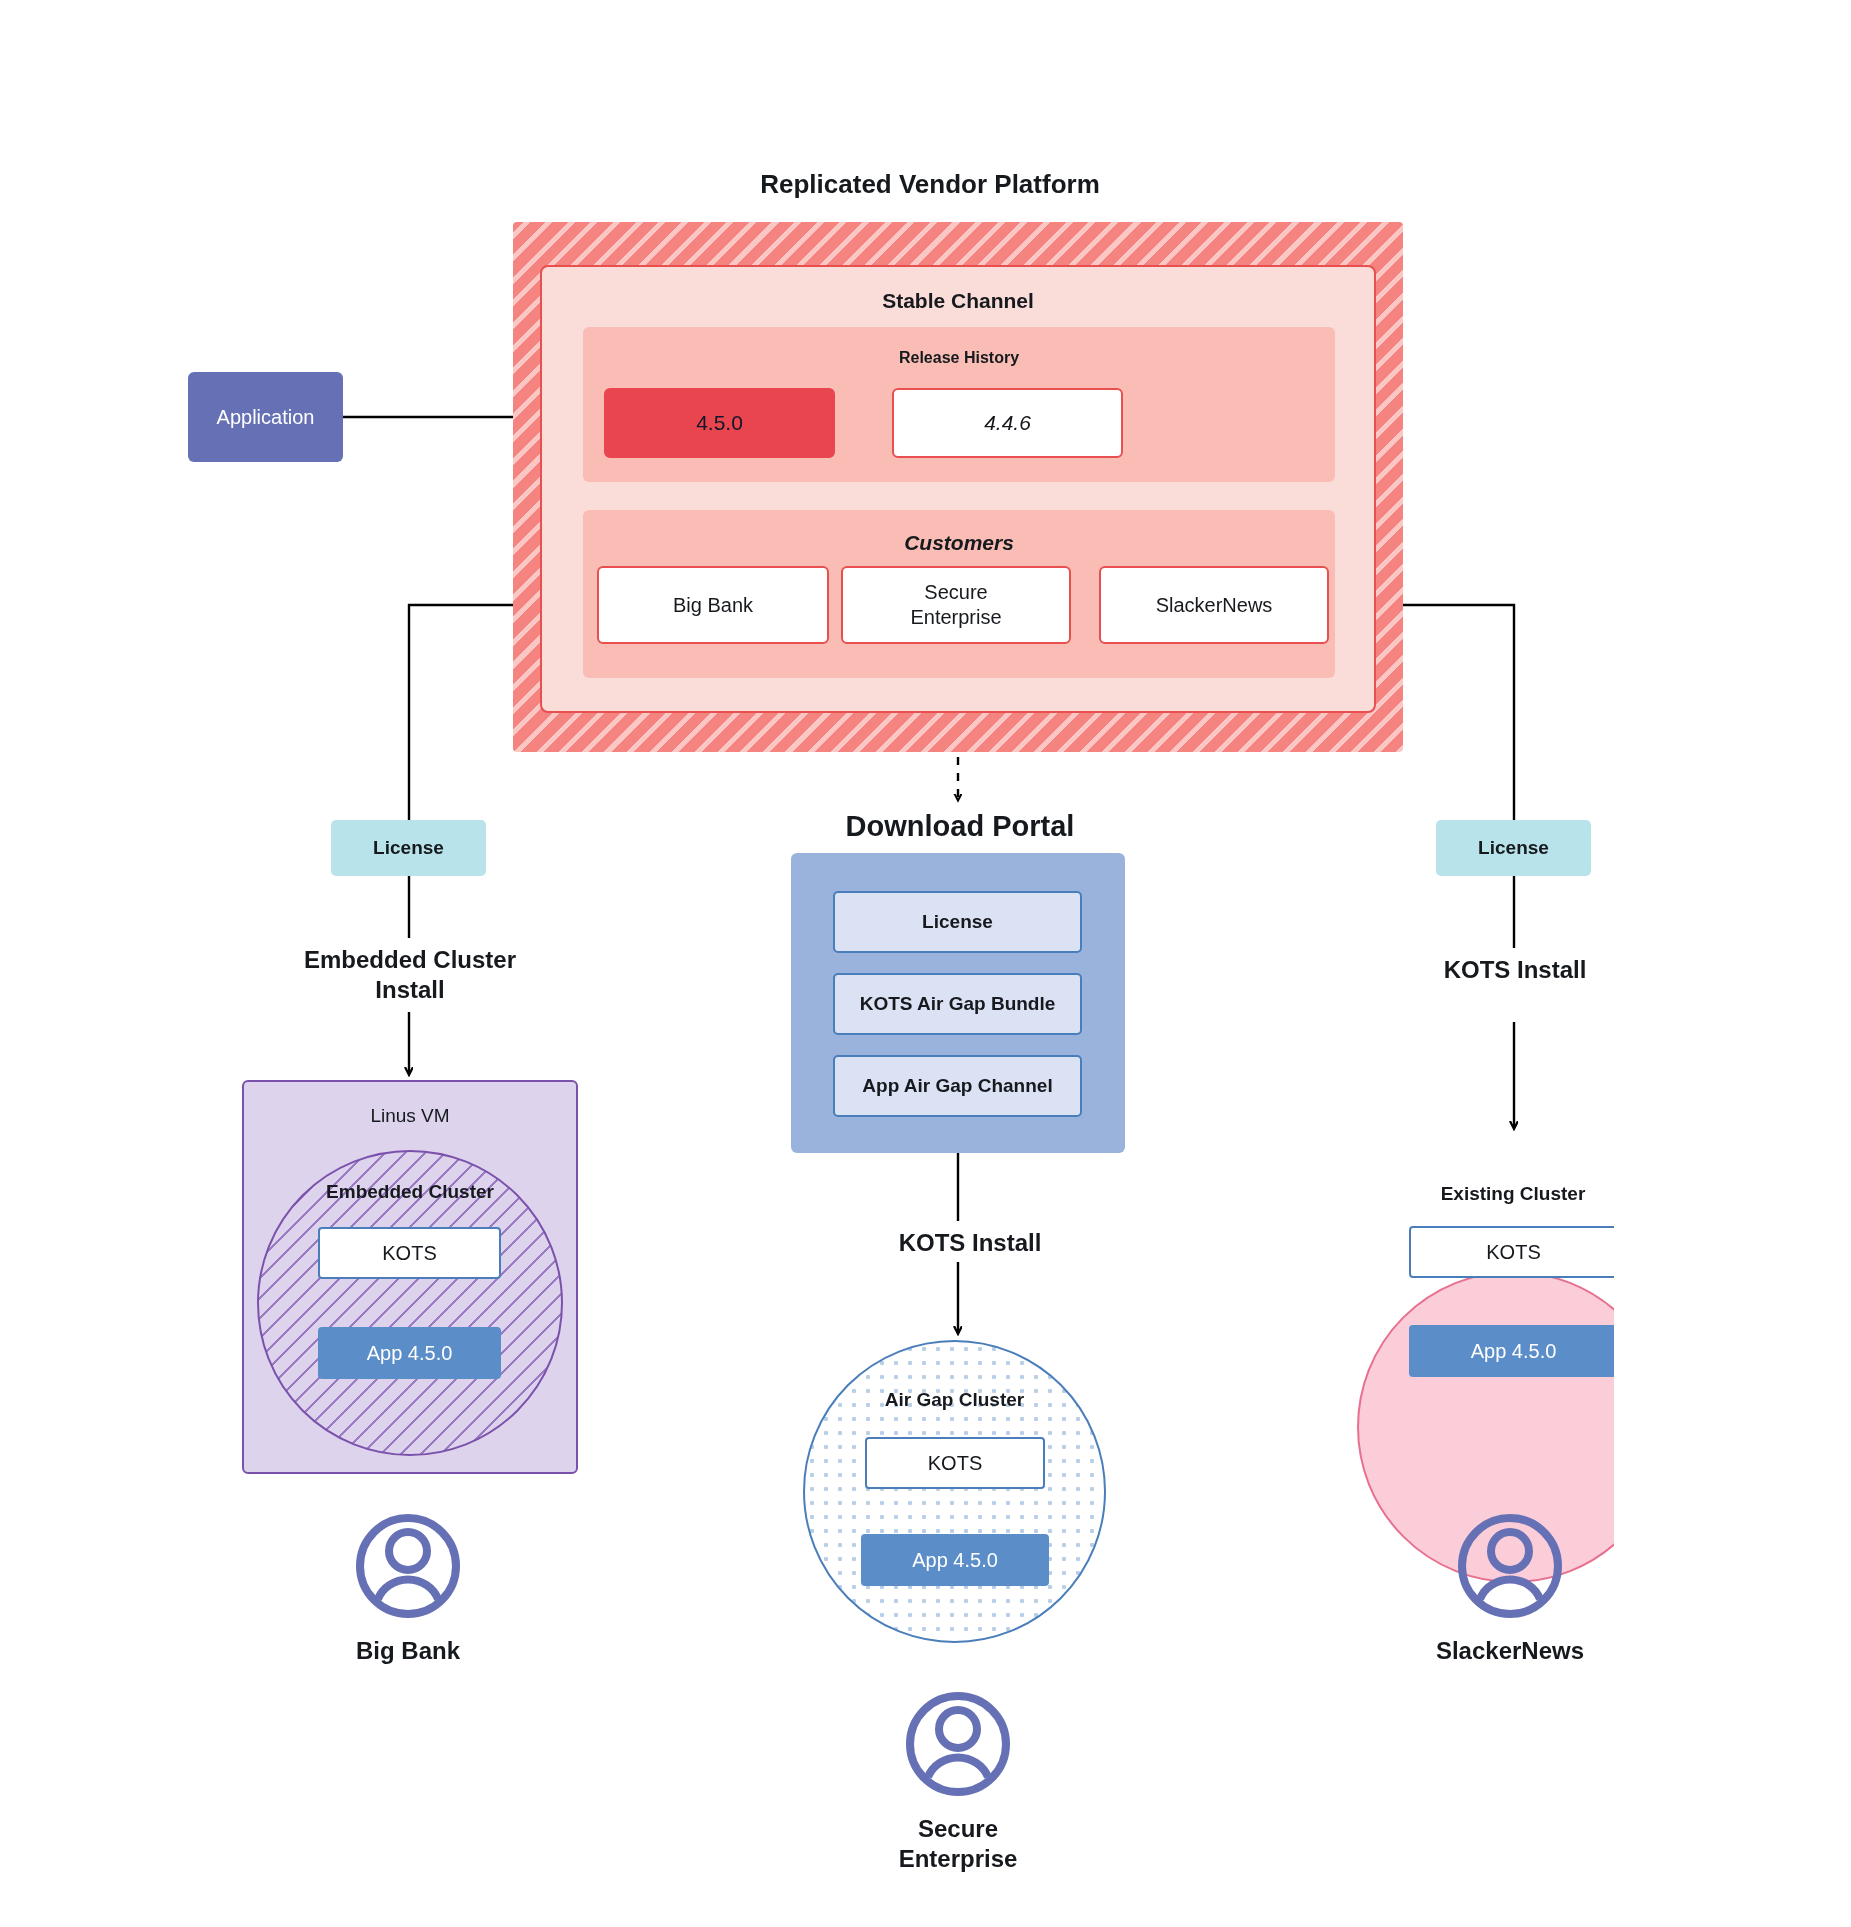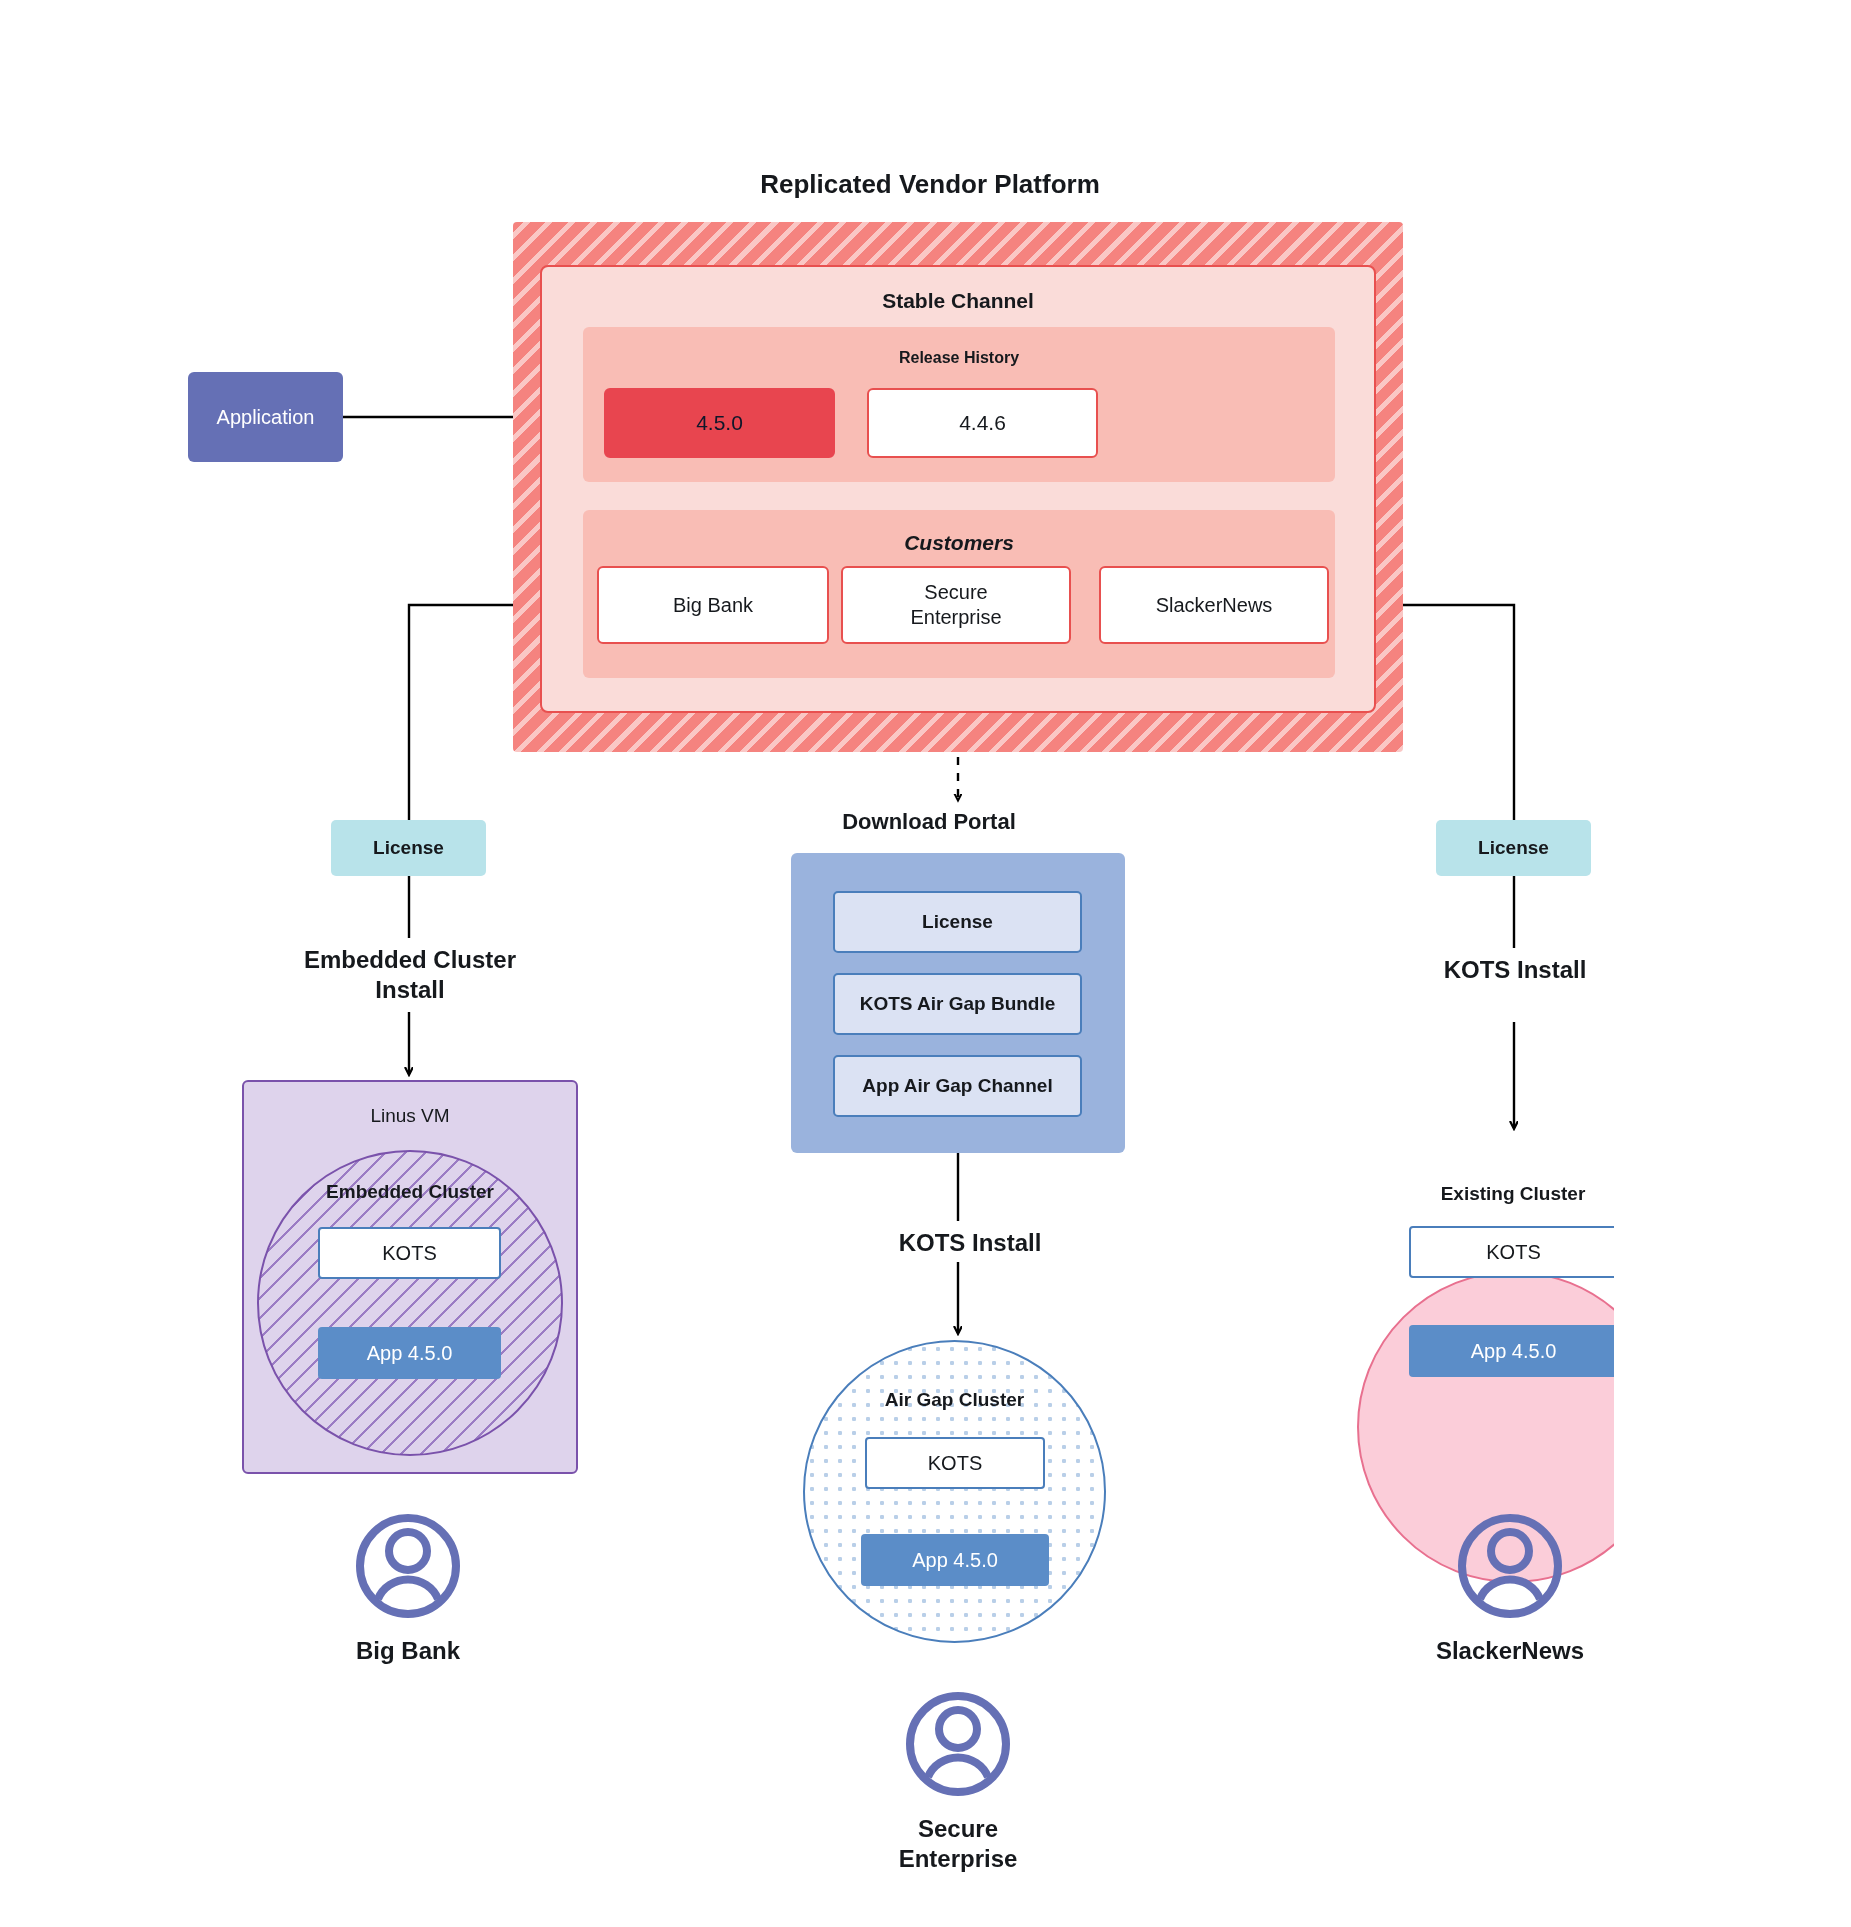--- a/index.html
+++ b/index.html
@@ -80,21 +80,21 @@
     font-size: 21px; font-weight: 600; font-style: italic;
   }
   .release-chip {
     top: 388px; width: 231px; height: 70px;
     border-radius: 6px; border: 2px solid #e8504f;
     font-size: 21px;
   }
   .release-chip.current { background: #e8454f; color: #0f172a; border-color: #e8454f; margin-left: 6px; }
   .release-chip.prev { background: #ffffff; color: #16191d; }
   #release-chip-0 { left: 598px; }
-  #release-chip-1 { left: 867px; }
+  #release-chip-1 { left: 892px; font-style: italic; }
 
   .customer-chip {
     top: 566px; height: 78px;
     background: #ffffff;
     border: 2px solid #e8504f;
     border-radius: 6px;
     font-size: 20px;
   }
   #customer-chip-0 { left: 597px; width: 232px; }
   #customer-chip-1 { left: 841px; width: 230px; }
@@ -115,21 +115,21 @@
     font-size: 19px; font-weight: 600;
   }
   #license-left { left: 331px; top: 820px; }
   #license-right { left: 1436px; top: 820px; }
 
   
   .flow-label { font-size: 24px; font-weight: 700; }
   #label-embedded-install { left: 240px; top: 945px; width: 340px; }
   #label-kots-install-right { left: 1390px; top: 955px; width: 250px; }
   #label-kots-install-center { left: 830px; top: 1228px; width: 280px; }
-  #label-download-portal { left: 759px; top: 808px; width: 340px; font-size: 22px; }
+  #label-download-portal { left: 790px; top: 808px; width: 340px; font-size: 29px; }
 
   
   #linux-vm {
     left: 242px; top: 1080px; width: 336px; height: 394px;
     background: #ded3ec;
     border: 2px solid #7a52ab;
     border-radius: 6px;
   }
   #linux-vm-title { left: 242px; top: 1104px; width: 336px; font-size: 19px; }
   #embedded-cluster {

